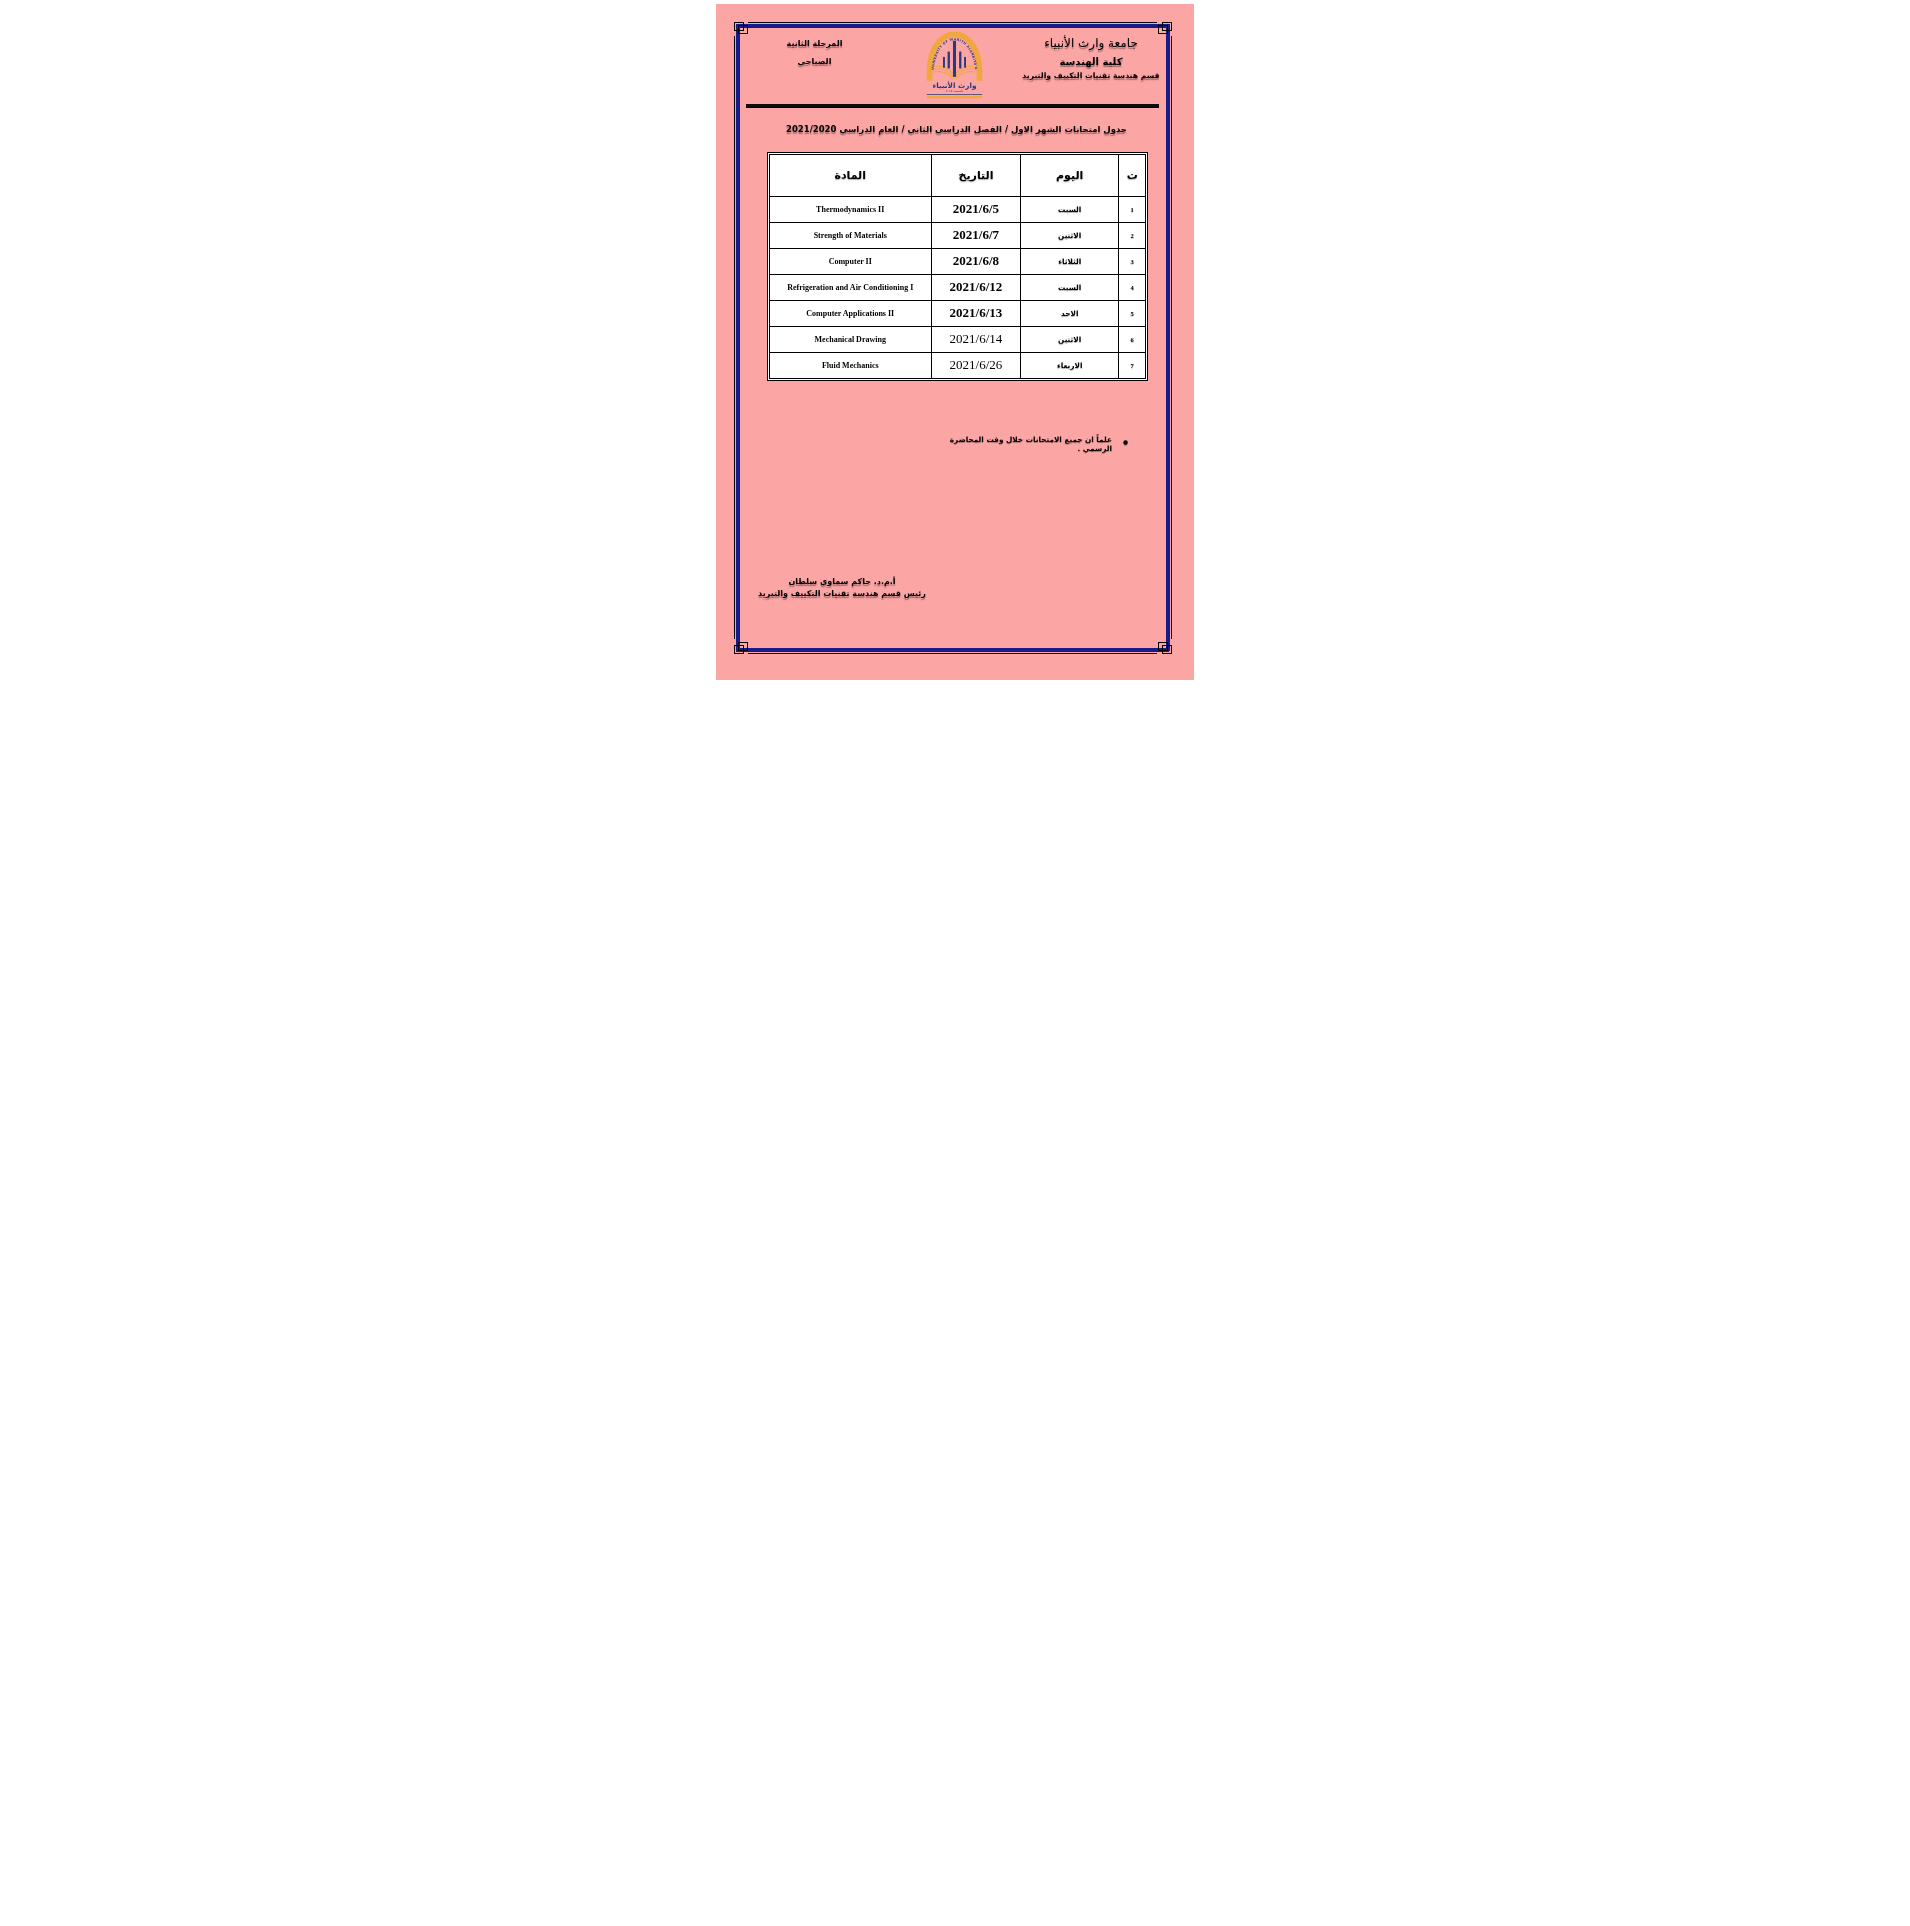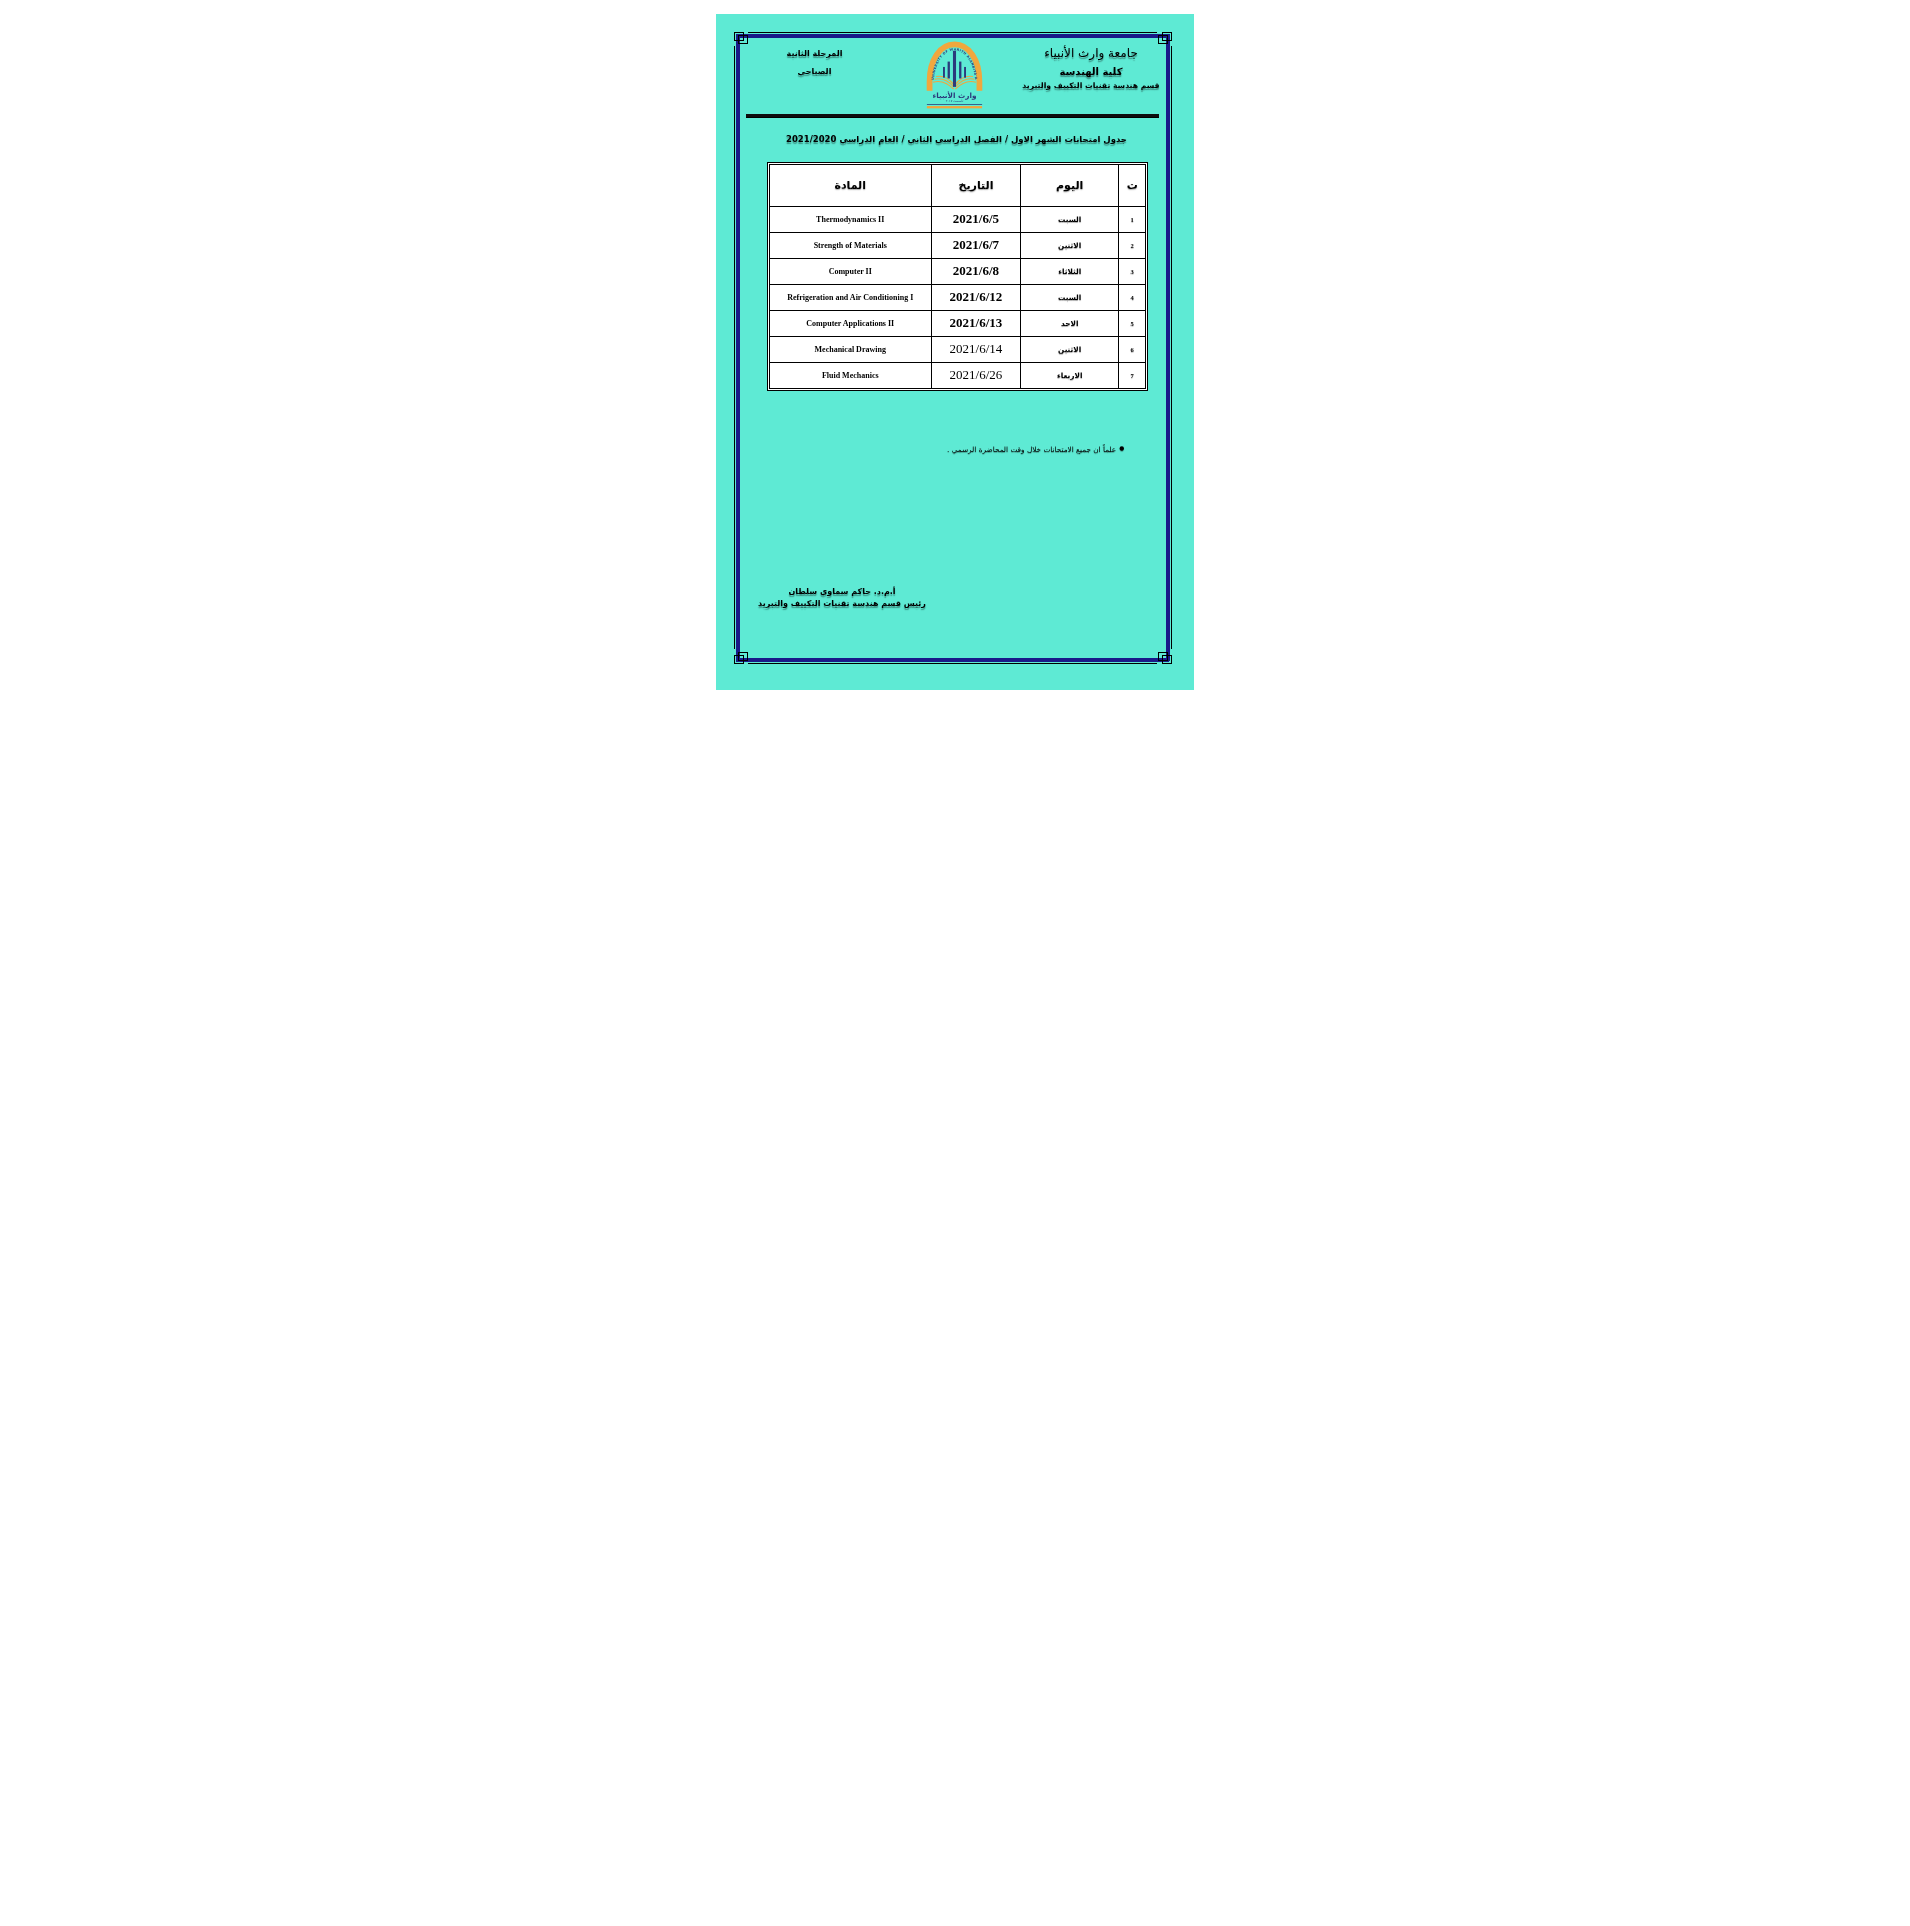--- a/index.html
+++ b/index.html
@@ -5,22 +5,22 @@
   :root{
     --navy:#191989;
     --logo-orange:#f0a73e;
     --logo-navy:#2b3a7c;
   }
   *{box-sizing:border-box;}
   html,body{margin:0;padding:0;background:#ffffff;}
   .page{
     position:relative;
     width:478px;height:676px;
-    margin:14px auto;
-    background:#5eead4;
+    margin:4px auto;
+    background:#fca5a5;
     overflow:hidden;
     font-family:"DejaVu Sans",sans-serif;
     color:#000;
   }
   
   .frame-line{position:absolute;background:#000;}
   .frame-top{left:32px;top:18px;width:409px;height:0.8px;}
   .frame-bottom{left:32px;top:649px;width:409px;height:0.8px;}
   .frame-left{left:18px;top:32px;width:0.8px;height:603px;}
   .frame-right{left:455px;top:32px;width:0.8px;height:603px;}
@@ -75,22 +75,22 @@
     border-top-width:1.5px;border-bottom-width:1.5px;
   }
   td.c-idx{font-family:"Liberation Serif","DejaVu Serif",serif;font-size:6.5px;font-weight:bold;text-shadow:0 0.8px 0.8px rgba(0,0,0,0.3);}
   td.c-day{font-size:7.3px;font-weight:bold;direction:rtl;text-shadow:0 1.2px 0.8px rgba(0,0,0,0.32);}
   td.c-date{font-family:Liberation Serif, serif;font-size:13px;font-weight:bold;direction:ltr;}
   td.c-date.date-regular{font-weight:normal;}
   td.c-subject{font-family:"Liberation Serif","DejaVu Serif",serif;font-size:8px;font-weight:bold;direction:ltr;}
   
   .note{
     position:absolute;left:231px;top:431px;width:181px;
-    display:flex;align-items:center;gap:3px;direction:rtl;
-    font-size:7.3px;font-weight:normal;text-align:right;justify-content:flex-end;
+    display:flex;align-items:center;gap:11px;direction:rtl;
+    font-size:7.3px;font-weight:bold;text-align:right;justify-content:flex-end;
   }
   .note .bullet{font-size:5.8px;line-height:1;transform:translateY(-0.8px);}
   
   .footer{
     position:absolute;left:21px;top:573px;width:210px;
     text-align:center;direction:rtl;
   }
   .footer .f1{font-size:8px;font-weight:bold;}
   .footer .f2{font-size:8px;font-weight:bold;margin-top:3.1px;}
 </style>

